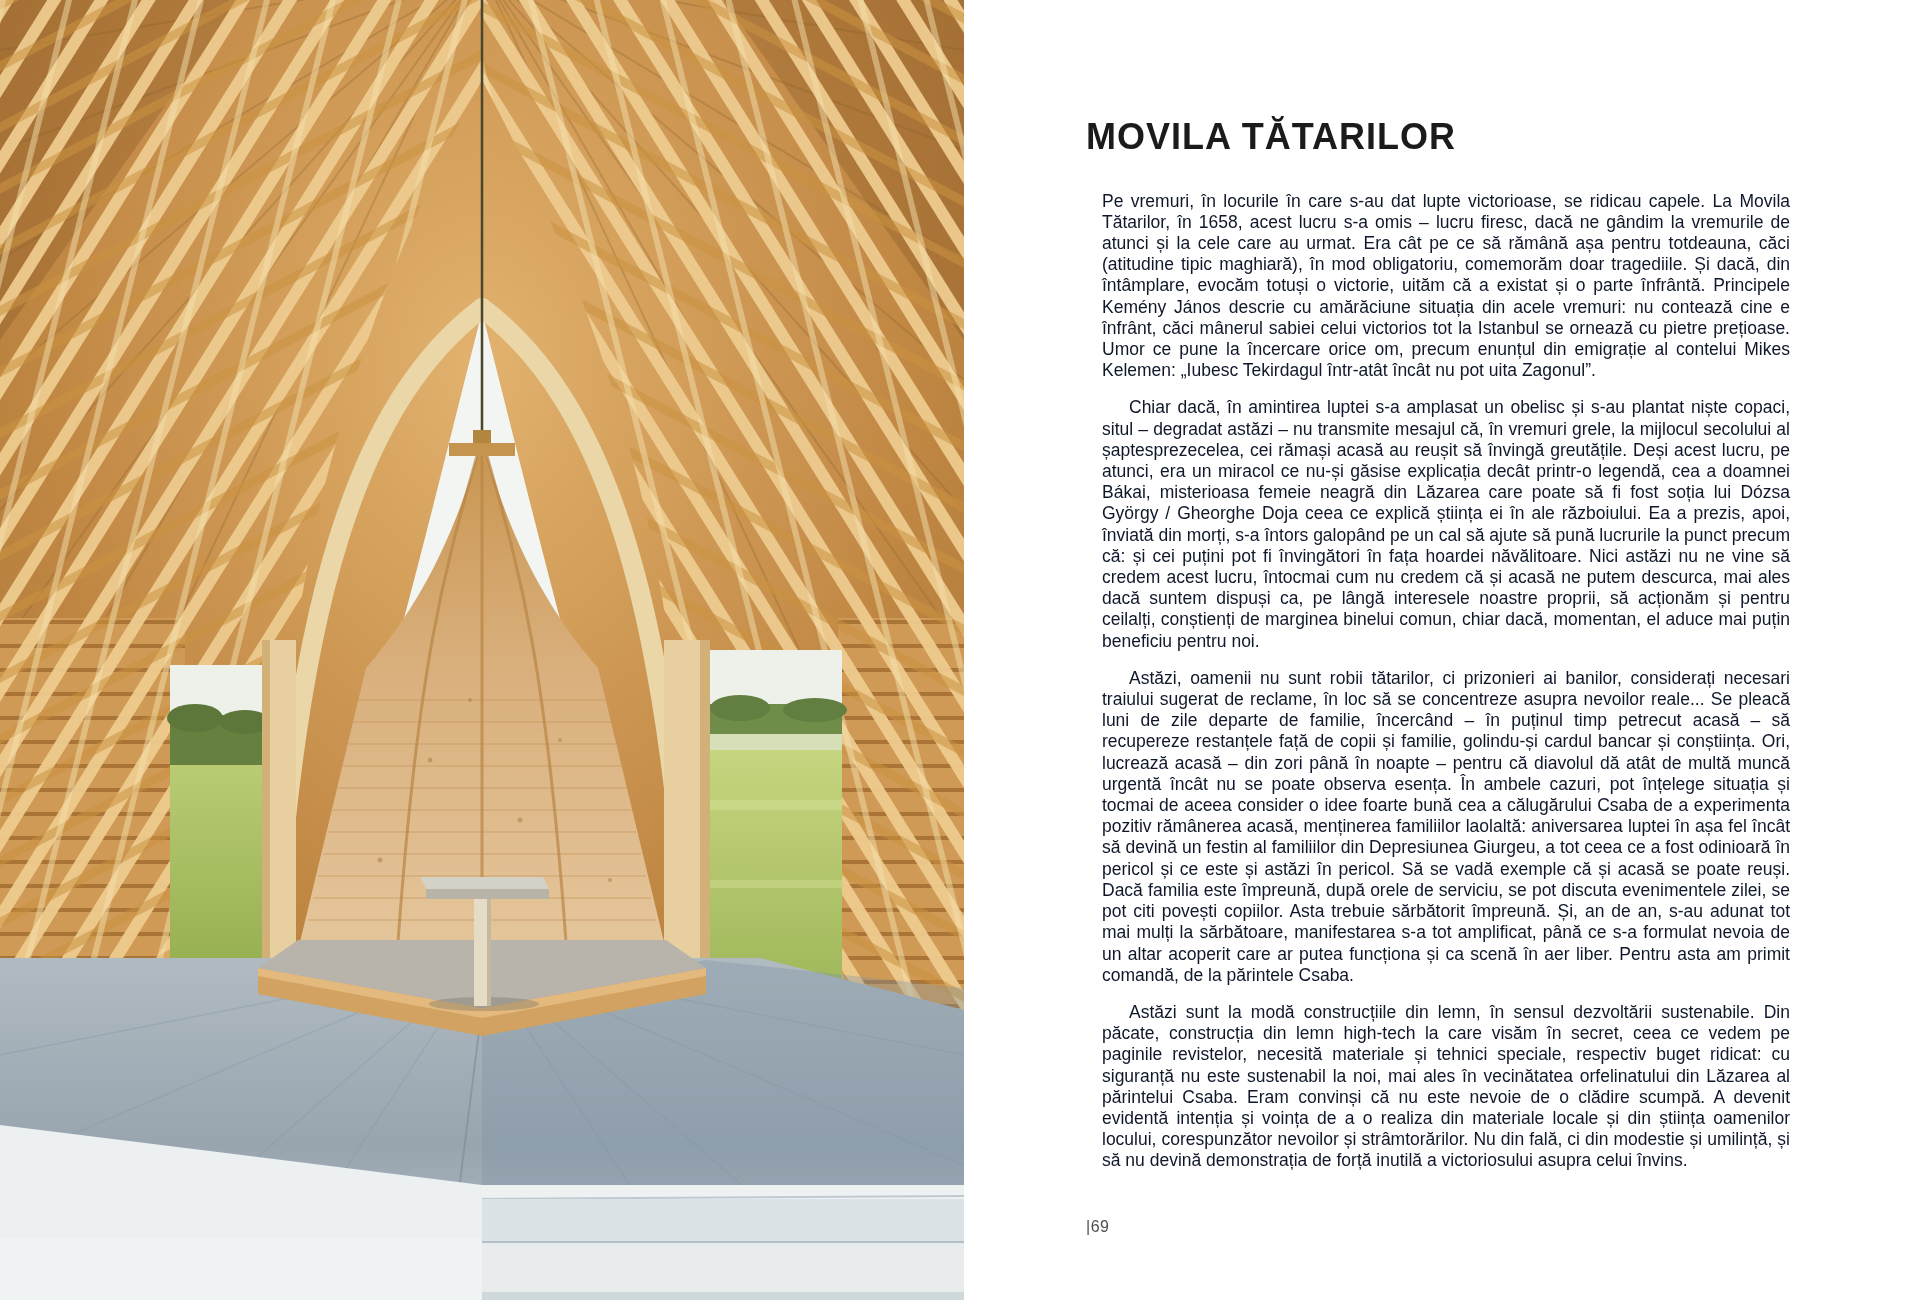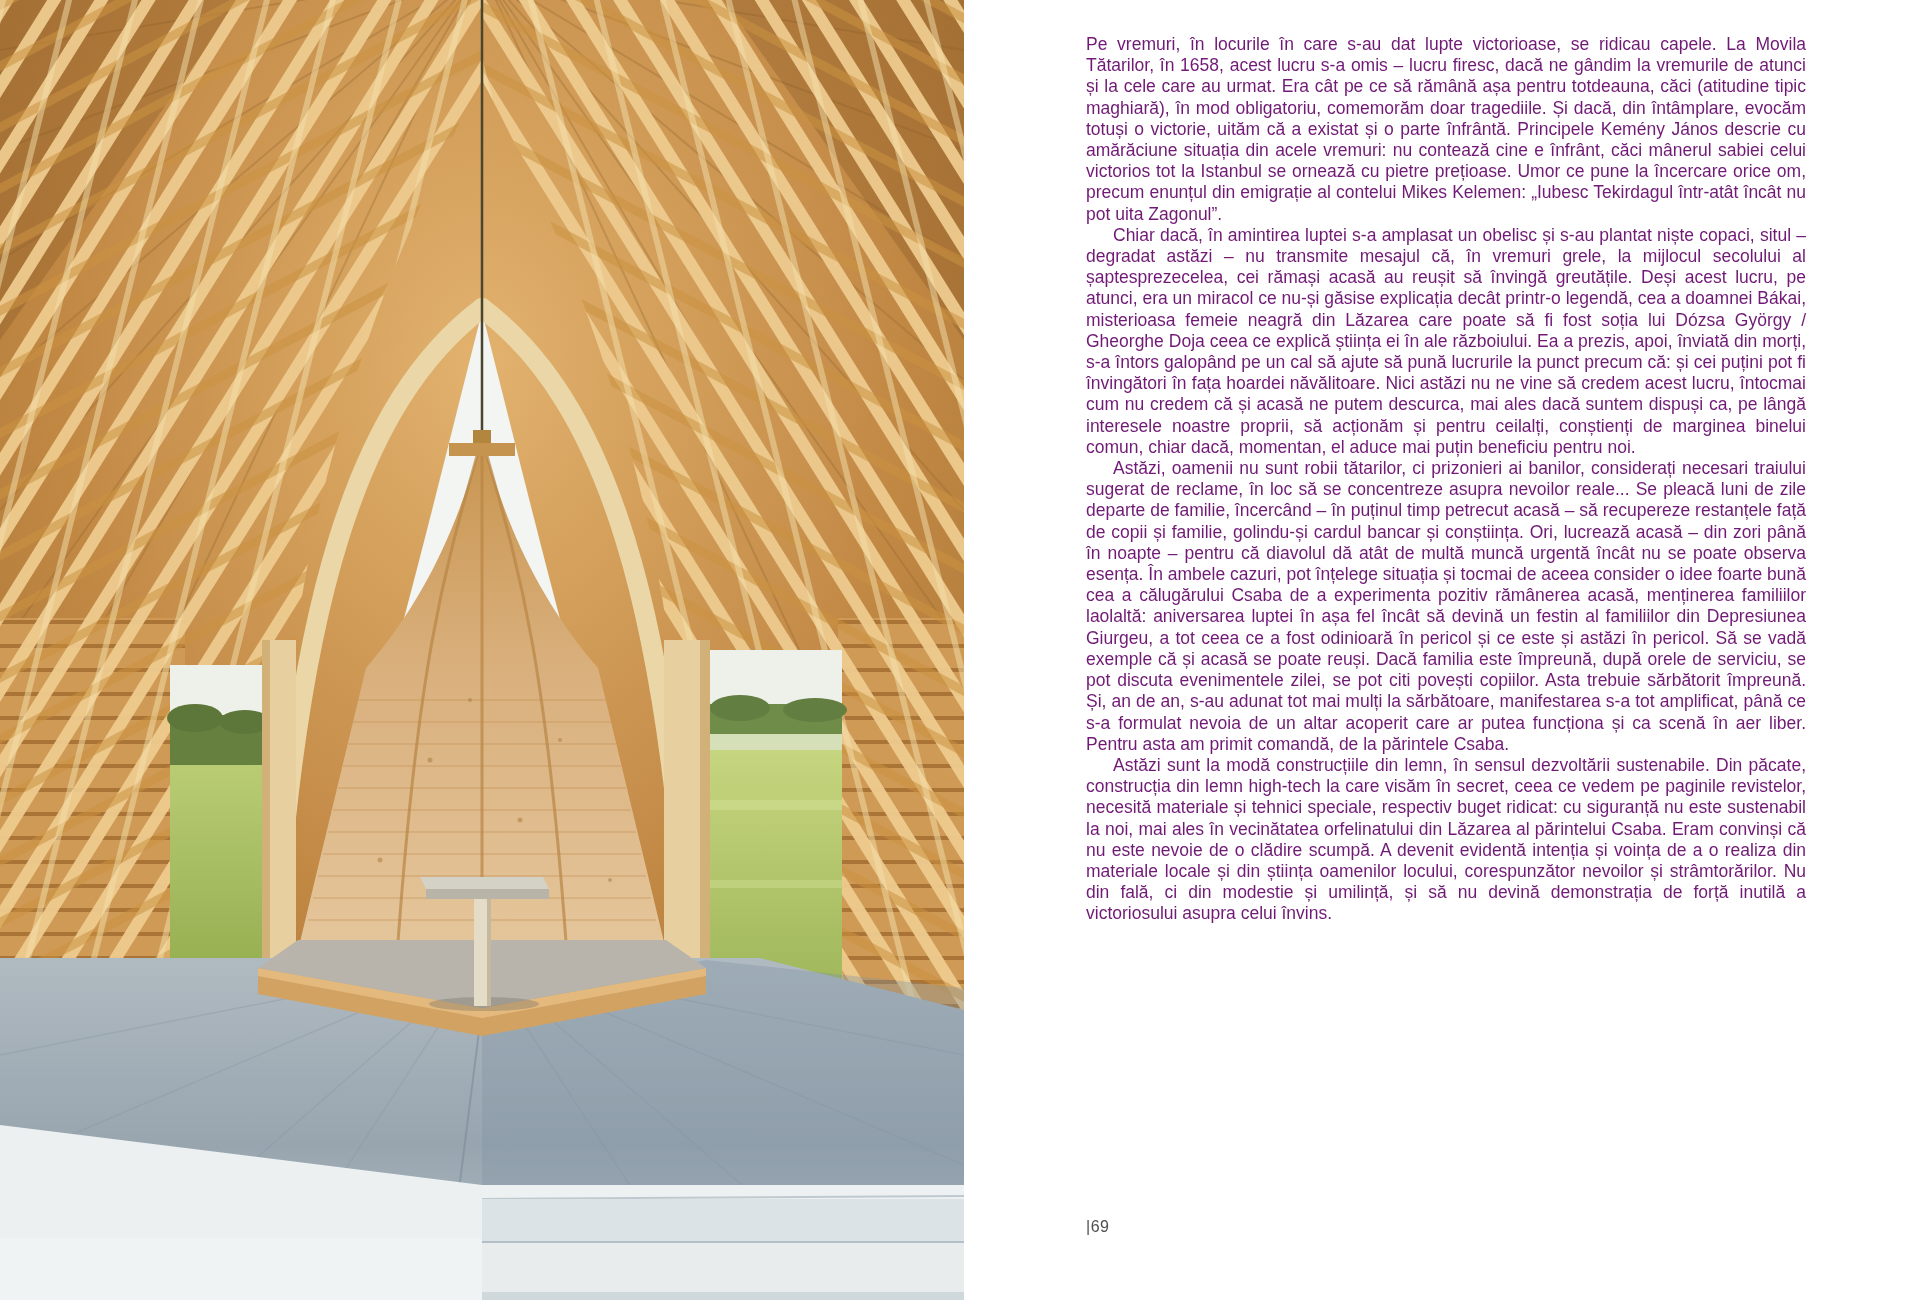--- a/index.html
+++ b/index.html
@@ -20,24 +20,24 @@
   h1.title{
     margin:117px 0 0 0;
     font-size:36px;
     font-weight:600;
     letter-spacing:1px;
     color:#1b1b1b;
     line-height:1.1;
   }
   .body-text{margin-top:34px;}
   .body-text p{
-    margin:0;
+    margin:16px;
     font-size:17.5px;
     line-height:21.2px;
-    color:#701a75;
+    color:#0f172a;
     text-align:justify;
   }
   .body-text p + p{text-indent:27px;}
   .pagenum{
     position:absolute;left:0;top:1218px;
     font-size:16px;color:#4f4f4f;letter-spacing:0.5px;
   }
 </style>
 </head>
 <body>
@@ -235,20 +235,21 @@
         <line x1="482" y1="1199" x2="964" y2="1196" stroke="#bfcad0" stroke-width="2"></line>
         <rect x="482" y="1199" width="482" height="43" fill="#dbe3e7"></rect>
         <line x1="482" y1="1242" x2="964" y2="1242" stroke="#b4c0c7" stroke-width="2"></line>
         <rect x="482" y="1243" width="482" height="49" fill="#e8eced"></rect>
         <rect x="482" y="1292" width="482" height="8" fill="#cfd8db"></rect>
       </g>
     </svg>
   </div>
 
   <div class="textcol">
+    <h1 class="title">MOVILA TĂTARILOR</h1>
     <div class="body-text">
       <p>Pe vremuri, în locurile în care s-au dat lupte victorioase, se ridicau capele. La Movila Tătarilor, în 1658, acest lucru s-a omis – lucru firesc, dacă ne gândim la vremurile de atunci și la cele care au urmat. Era cât pe ce să rămână așa pentru totdeauna, căci (atitudine tipic maghiară), în mod obligatoriu, comemorăm doar tragediile. Și dacă, din întâmplare, evocăm totuși o victorie, uităm că a existat și o parte înfrântă. Principele Kemény János descrie cu amărăciune situația din acele vremuri: nu contează cine e înfrânt, căci mânerul sabiei celui victorios tot la Istanbul se ornează cu pietre prețioase. Umor ce pune la încercare orice om, precum enunțul din emigrație al contelui Mikes Kelemen: „Iubesc Tekirdagul într-atât încât nu pot uita Zagonul”.</p>
       <p>Chiar dacă, în amintirea luptei s-a amplasat un obelisc și s-au plantat niște copaci, situl – degradat astăzi – nu transmite mesajul că, în vremuri grele, la mijlocul secolului al șaptesprezecelea, cei rămași acasă au reușit să învingă greutățile. Deși acest lucru, pe atunci, era un miracol ce nu-și găsise explicația decât printr-o legendă, cea a doamnei Bákai, misterioasa femeie neagră din Lăzarea care poate să fi fost soția lui Dózsa György / Gheorghe Doja ceea ce explică știința ei în ale războiului. Ea a prezis, apoi, înviată din morți, s-a întors galopând pe un cal să ajute să pună lucrurile la punct precum că: și cei puțini pot fi învingători în fața hoardei năvălitoare. Nici astăzi nu ne vine să credem acest lucru, întocmai cum nu credem că și acasă ne putem descurca, mai ales dacă suntem dispuși ca, pe lângă interesele noastre proprii, să acționăm și pentru ceilalți, conștienți de marginea binelui comun, chiar dacă, momentan, el aduce mai puțin beneficiu pentru noi.</p>
       <p>Astăzi, oamenii nu sunt robii tătarilor, ci prizonieri ai banilor, considerați necesari traiului sugerat de reclame, în loc să se concentreze asupra nevoilor reale... Se pleacă luni de zile departe de familie, încercând – în puținul timp petrecut acasă – să recupereze restanțele față de copii și familie, golindu-și cardul bancar și conștiința. Ori, lucrează acasă – din zori până în noapte – pentru că diavolul dă atât de multă muncă urgentă încât nu se poate observa esența. În ambele cazuri, pot înțelege situația și tocmai de aceea consider o idee foarte bună cea a călugărului Csaba de a experimenta pozitiv rămânerea acasă, menținerea familiilor laolaltă: aniversarea luptei în așa fel încât să devină un festin al familiilor din Depresiunea Giurgeu, a tot ceea ce a fost odinioară în pericol și ce este și astăzi în pericol. Să se vadă exemple că și acasă se poate reuși. Dacă familia este împreună, după orele de serviciu, se pot discuta evenimentele zilei, se pot citi povești copiilor. Asta trebuie sărbătorit împreună. Și, an de an, s-au adunat tot mai mulți la sărbătoare, manifestarea s-a tot amplificat, până ce s-a formulat nevoia de un altar acoperit care ar putea funcționa și ca scenă în aer liber. Pentru asta am primit comandă, de la părintele Csaba.</p>
       <p>Astăzi sunt la modă construcțiile din lemn, în sensul dezvoltării sustenabile. Din păcate, construcția din lemn high-tech la care visăm în secret, ceea ce vedem pe paginile revistelor, necesită materiale și tehnici speciale, respectiv buget ridicat: cu siguranță nu este sustenabil la noi, mai ales în vecinătatea orfelinatului din Lăzarea al părintelui Csaba. Eram convinși că nu este nevoie de o clădire scumpă. A devenit evidentă intenția și voința de a o realiza din materiale locale și din știința oamenilor locului, corespunzător nevoilor și strâmtorărilor. Nu din fală, ci din modestie și umilință, și să nu devină demonstrația de forță inutilă a victoriosului asupra celui învins.</p>
     </div>
     <div class="pagenum">|69</div>
   </div>
 
 </div>

